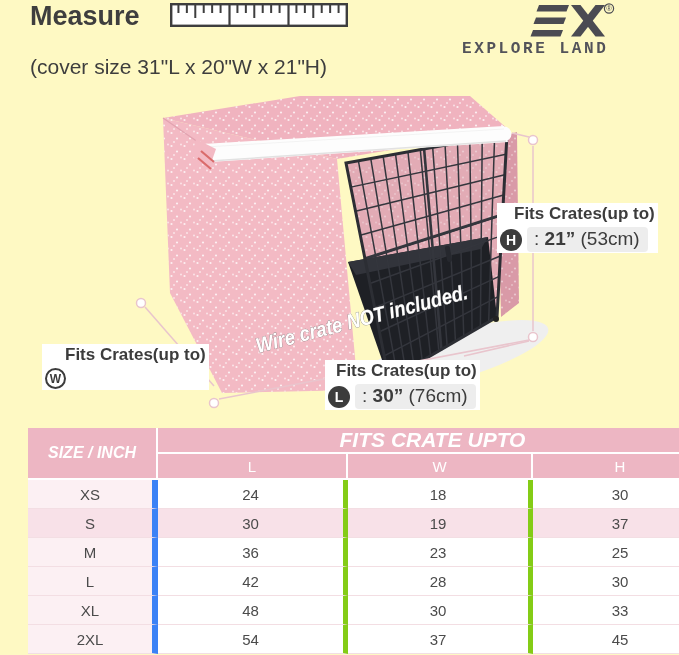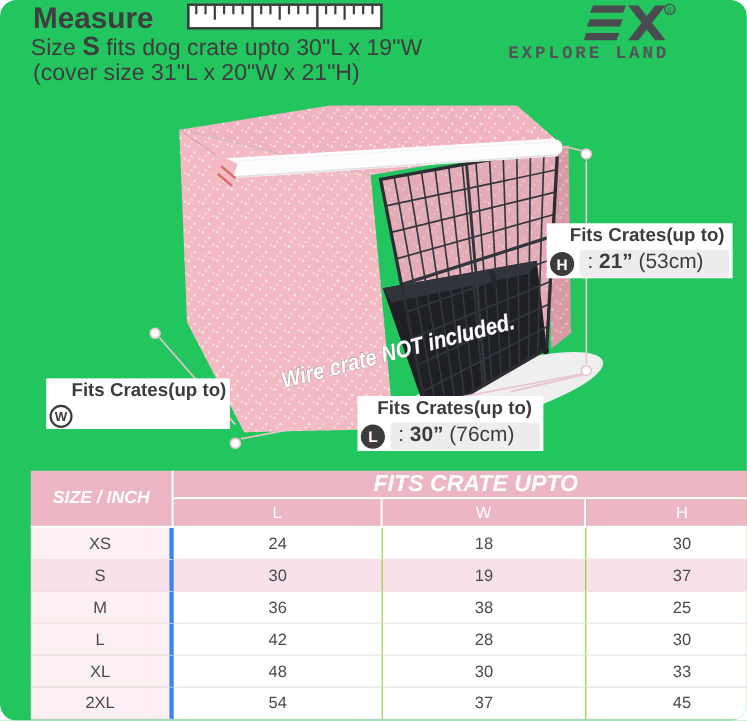--- a/index.html
+++ b/index.html
@@ -1,56 +1,56 @@
 <!DOCTYPE html>
 <html><head>
 <meta charset="utf-8">
 <style>
   html,body{margin:0;padding:0;background:#fff;}
-  .stage{position:relative;width:679px;height:655px;background:#22c55e;overflow:hidden;
-         font-family:"Liberation Sans",sans-serif;color:#3e3e3e;border-radius:15px;}
+  .stage{position:relative;width:679px;height:655px;background:#fef9c3;overflow:hidden;
+         font-family:"Liberation Sans",sans-serif;color:#3e3e3e;}
   
   .measure-title{position:absolute;left:30px;top:1px;font-size:27px;font-weight:bold;color:#3e3e3e;}
   .ruler{position:absolute;left:170px;top:3px;}
   .size-line1{position:absolute;left:28px;top:29px;font-size:21px;color:#3e3e3e;white-space:nowrap;}
   .size-line1 .big-s{font-weight:bold;font-size:24px;}
   .size-line2{position:absolute;left:30px;top:55px;font-size:21px;color:#3e3e3e;white-space:nowrap;}
   .logo-mark{position:absolute;left:525px;top:2px;}
   .brand-name{position:absolute;left:462px;top:40px;width:200px;font-size:16px;font-weight:bold;
               letter-spacing:2.6px;color:#53535a;white-space:nowrap;font-family:Liberation Mono, monospace;}
   
   .scene-svg{position:absolute;left:0;top:85px;}
   
   .ann{position:absolute;background:#fff;padding:1px 3px;}
   .ann .label{font-size:17px;font-weight:bold;color:#3c3c3c;white-space:nowrap;margin-bottom:3px;text-align:center;}
   .ann .value-row{display:flex;align-items:center;gap:5px;}
   .badge{width:22px;height:22px;border-radius:50%;background:#3c3c3c;color:#fff;font-size:14px;
          font-weight:bold;display:flex;align-items:center;justify-content:center;flex:0 0 auto;}
   .badge.outline{background:#fff;color:#3c3c3c;border:2.5px solid #3c3c3c;width:17px;height:17px;font-size:12px;}
-  .chip{background:#ededed;border-radius:4px;padding:1px 23px 2px 7px;font-size:19px;color:#3c3c3c;white-space:nowrap;}
+  .chip{background:#ededed;border-radius:4px;padding:1px 8px 2px 7px;font-size:19px;color:#3c3c3c;white-space:nowrap;}
   .chip b{font-weight:bold;}
   .ann-h{left:497px;top:203px;}
   .ann-h .label{margin-left:14px;}
   .ann-w{left:42px;top:344px;}
   .ann-w .label{margin-left:20px;}
   .ann-l{left:325px;top:360px;}
   .ann-l .label{margin-left:8px;}
   
   table.size-chart{position:absolute;left:0;top:428px;width:679px;border-collapse:separate;
                    border-spacing:0;table-layout:fixed;padding-left:28px;}
   .size-chart th{background:#edb6c3;color:#fff;font-style:italic;border-right:2px solid #fff;
                  border-bottom:2px solid #fff;padding:0;text-align:center;vertical-align:middle;}
   .size-chart th:last-child{border-right:none;}
   .size-chart th.corner{font-weight:bold;font-size:16px;}
   .size-chart th.group{font-weight:bold;font-size:21px;height:24px;}
   .size-chart th.sub{font-style:normal;font-weight:normal;font-size:15px;height:24px;}
   .size-chart td{height:28px;text-align:center;vertical-align:middle;font-size:15px;color:#4b4b4b;
-                 background:#fff;border-bottom:1px solid #f3dee3;border-right:1px solid #84cc16;padding:0;}
+                 background:#fff;border-bottom:1px solid #f3dee3;border-right:5px solid #84cc16;padding:0;}
   .size-chart td:last-child{border-right:none;}
-  .size-chart td.size-cell{background:#fcf0f3;border-right:4px solid #3b82f6;}
+  .size-chart td.size-cell{background:#fcf0f3;border-right:6px solid #3b82f6;}
   .size-chart tr.hl td{background:#f8e1e8;}
   .size-chart tr.hl td.size-cell{background:#f8e1e8;}
 </style>
 </head>
 <body>
 
 <div class="stage">
 
   <div class="measure-title">Measure</div>
 
@@ -73,23 +73,20 @@
         <line x1="109.57142857142857" y1="2" x2="109.57142857142857" y2="10"></line>
         <line x1="126.42857142857143" y1="2" x2="126.42857142857143" y2="10"></line>
         <line x1="134.85714285714286" y1="2" x2="134.85714285714286" y2="10"></line>
         <line x1="143.28571428571428" y1="2" x2="143.28571428571428" y2="15"></line>
         <line x1="151.71428571428572" y1="2" x2="151.71428571428572" y2="10"></line>
         <line x1="160.14285714285714" y1="2" x2="160.14285714285714" y2="10"></line>
         <line x1="168.57142857142856" y1="2" x2="168.57142857142856" y2="10"></line>
       </g>
   </svg>
 
-  <div class="size-line1">
-    <span>Size </span><span class="big-s">S</span><span> fits dog crate upto 30"L x 19"W</span>
-  </div>
   <div class="size-line2">(cover size 31"L x 20"W x 21"H)</div>
 
   <svg class="logo-mark" width="90" height="38" viewBox="0 0 90 38">
     <g fill="#4b4b52">
       <polygon points="14,3 44,3 41.5,9.5 11.5,9.5"></polygon>
       <polygon points="11,15.5 41,15.5 38.5,22 8.5,22"></polygon>
       <polygon points="8,28 38,28 35.5,34.5 5.5,34.5"></polygon>
       <polygon points="46,3 55.5,3 80,34.5 70.5,34.5"></polygon>
       <polygon points="70.5,3 80,3 55.5,34.5 46,34.5"></polygon>
     </g>
@@ -237,21 +234,21 @@
         </tr>
         <tr class="hl">
           <td class="size-cell">S</td>
           <td>30</td>
           <td>19</td>
           <td>37</td>
         </tr>
         <tr>
           <td class="size-cell">M</td>
           <td>36</td>
-          <td>38</td>
+          <td>23</td>
           <td>25</td>
         </tr>
         <tr>
           <td class="size-cell">L</td>
           <td>42</td>
           <td>28</td>
           <td>30</td>
         </tr>
         <tr>
           <td class="size-cell">XL</td>

